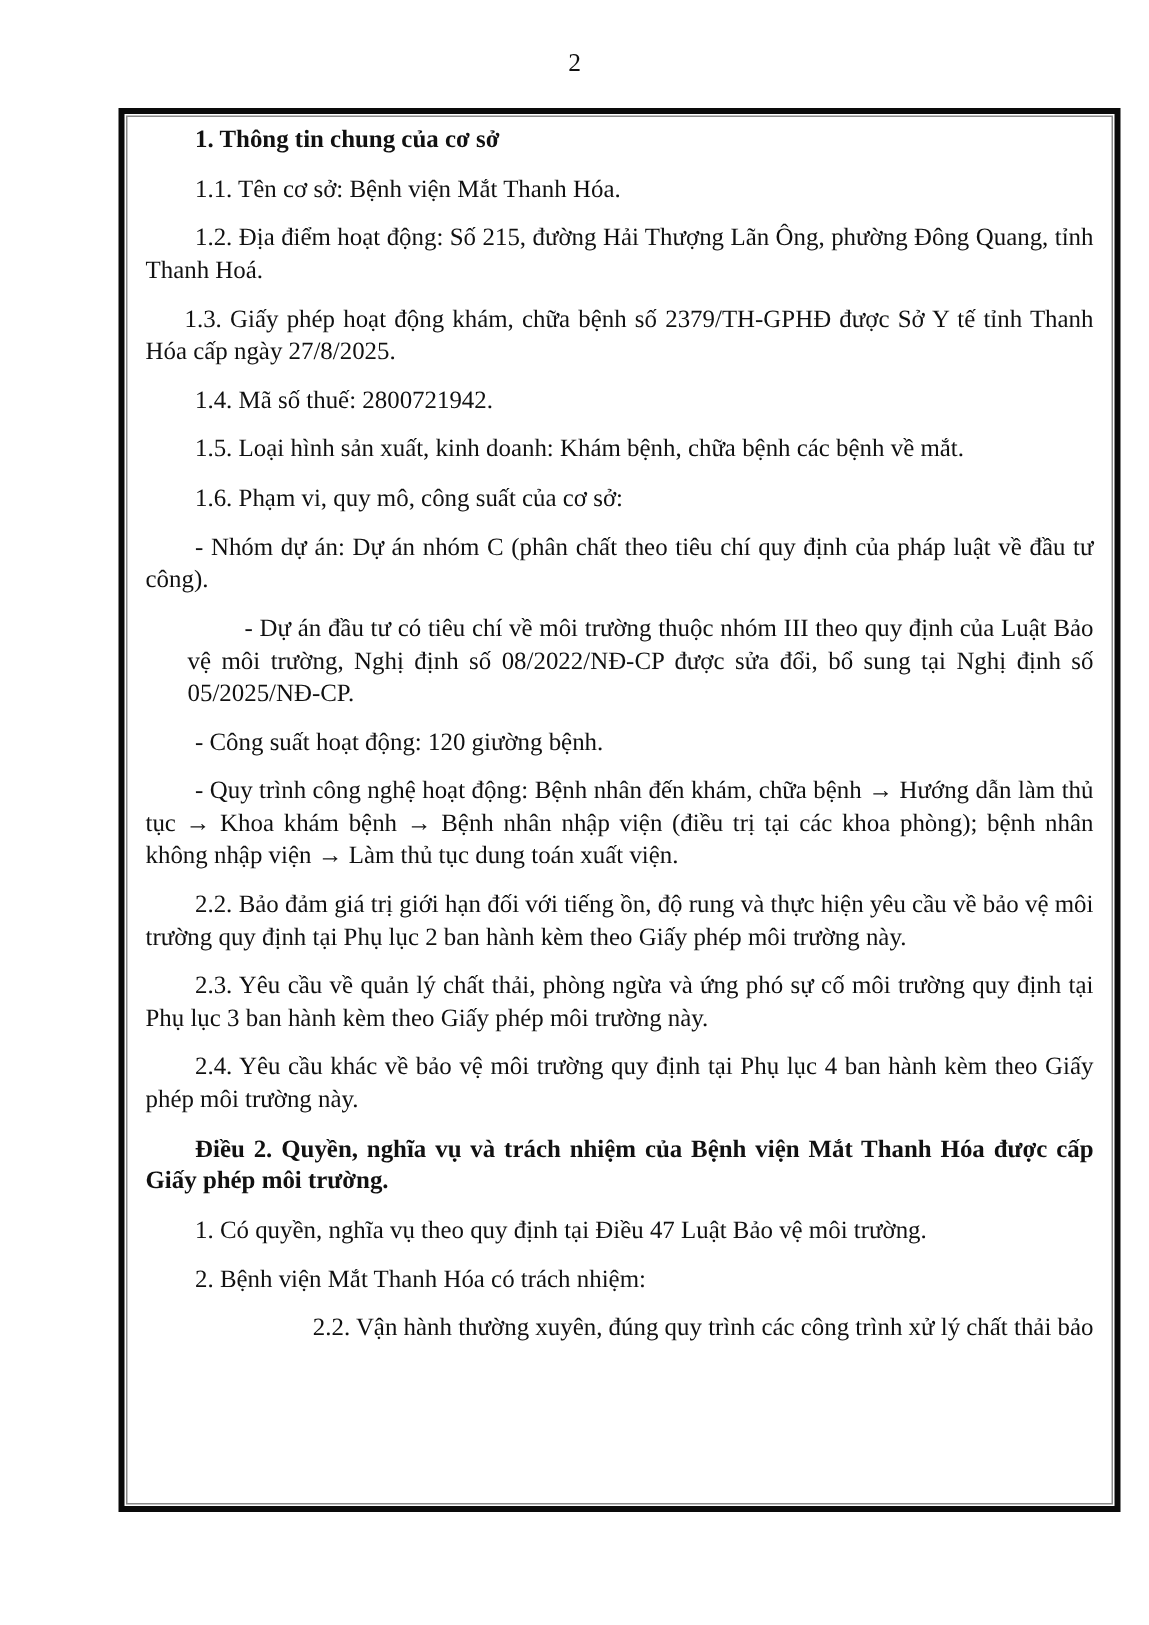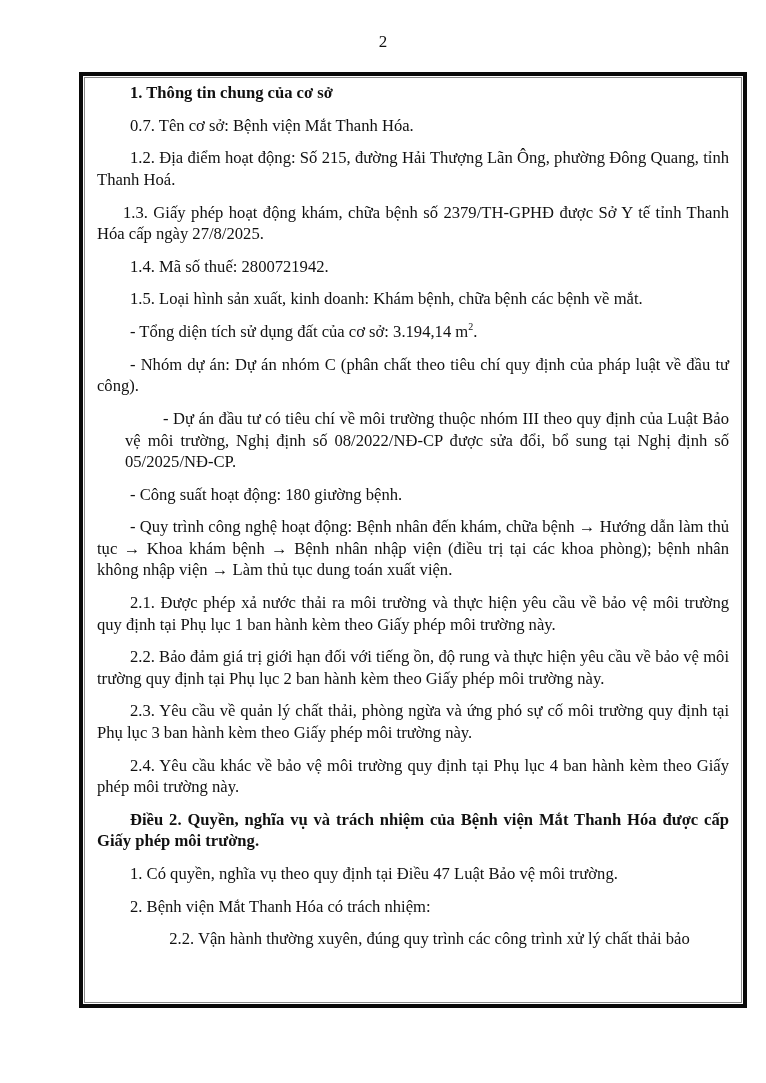--- a/index.html
+++ b/index.html
@@ -61,32 +61,31 @@
   </style>
 </head>
 <body>
 
 <div class="page-number">2</div>
 
 <div class="frame">
   <div class="frame-inner"></div>
   <div class="content">
     <p class="para bold">1. Thông tin chung của cơ sở</p>
-    <p class="para">0.7. Tên cơ sở: Bệnh viện Mắt Thanh Hóa.</p>
+    <p class="para">1.1. Tên cơ sở: Bệnh viện Mắt Thanh Hóa.</p>
     <p class="para">1.2. Địa điểm hoạt động: Số 215, đường Hải Thượng Lãn Ông, phường Đông Quang, tỉnh Thanh Hoá.</p>
     <p class="para tight-indent">1.3. Giấy phép hoạt động khám, chữa bệnh số 2379/TH-GPHĐ được Sở Y tế tỉnh Thanh Hóa cấp ngày 27/8/2025.</p>
     <p class="para">1.4. Mã số thuế: 2800721942.</p>
     <p class="para">1.5. Loại hình sản xuất, kinh doanh: Khám bệnh, chữa bệnh các bệnh về mắt.</p>
-    <p class="para"><span>- Tổng diện tích sử dụng đất của cơ sở: 3.194,14  m</span><sup>2</sup><span>.</span></p>
+    <p class="para">1.6. Phạm vi, quy mô, công suất của cơ sở:</p>
     <p class="para">- Nhóm dự án: Dự án nhóm C (phân chất theo tiêu chí quy định của pháp luật về đầu tư công).</p>
     <p class="para" style="text-indent: 38px; margin-left: 28px;">- Dự án đầu tư có tiêu chí về môi trường thuộc nhóm III theo quy định của Luật Bảo vệ môi trường, Nghị định số 08/2022/NĐ-CP được sửa đổi, bổ sung tại Nghị định số 05/2025/NĐ-CP.</p>
-    <p class="para">- Công suất hoạt động: 180 giường bệnh.</p>
+    <p class="para">- Công suất hoạt động: 120 giường bệnh.</p>
     <p class="para">- Quy trình công nghệ hoạt động: Bệnh nhân đến khám, chữa bệnh → Hướng dẫn làm thủ tục → Khoa khám bệnh → Bệnh nhân nhập viện (điều trị tại các khoa phòng); bệnh nhân không nhập viện → Làm thủ tục dung toán xuất viện.</p>
-    <p class="para">2.1. Được phép xả nước thải ra môi trường và thực hiện yêu cầu về bảo vệ môi trường quy định tại Phụ lục 1 ban hành kèm theo Giấy phép môi trường này.</p>
     <p class="para">2.2. Bảo đảm giá trị giới hạn đối với tiếng ồn, độ rung và thực hiện yêu cầu về bảo vệ môi trường quy định tại Phụ lục 2 ban hành kèm theo Giấy phép môi trường này.</p>
     <p class="para">2.3. Yêu cầu về quản lý chất thải, phòng ngừa và ứng phó sự cố môi trường quy định tại Phụ lục 3 ban hành kèm theo Giấy phép môi trường này.</p>
     <p class="para">2.4. Yêu cầu khác về bảo vệ môi trường quy định tại Phụ lục 4 ban hành kèm theo Giấy phép môi trường này.</p>
     <p class="para bold">Điều 2. Quyền, nghĩa vụ và trách nhiệm của Bệnh viện Mắt Thanh Hóa được cấp Giấy phép môi trường.</p>
     <p class="para">1. Có quyền, nghĩa vụ theo quy định tại Điều 47 Luật Bảo vệ môi trường.</p>
     <p class="para">2. Bệnh viện Mắt Thanh Hóa có trách nhiệm:</p>
-    <p class="para" style="text-align:center;">2.2. Vận hành thường xuyên, đúng quy trình các công trình xử lý chất thải bảo</p>
+    <p class="para" style="text-align:right;">2.2. Vận hành thường xuyên, đúng quy trình các công trình xử lý chất thải bảo</p>
   </div>
 </div>
 
 </body></html>

